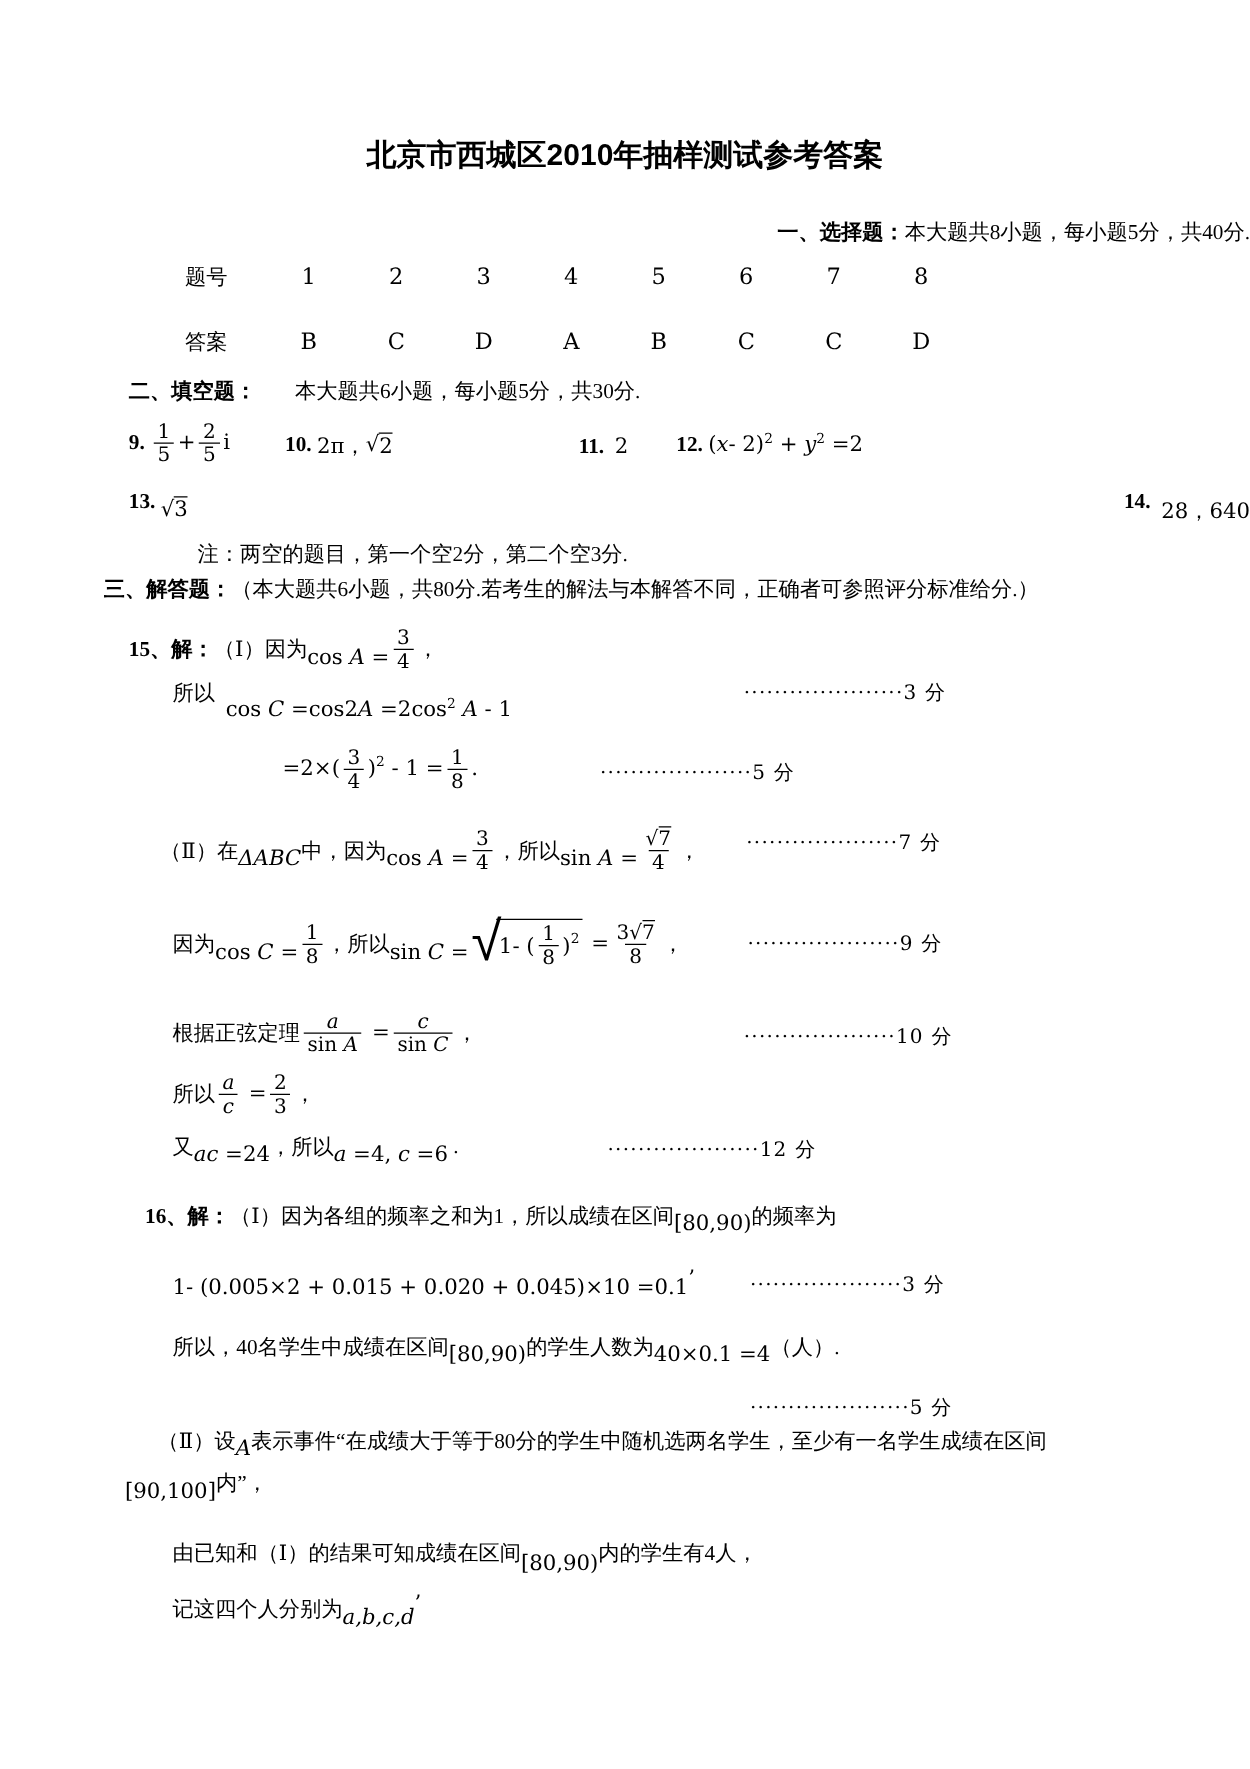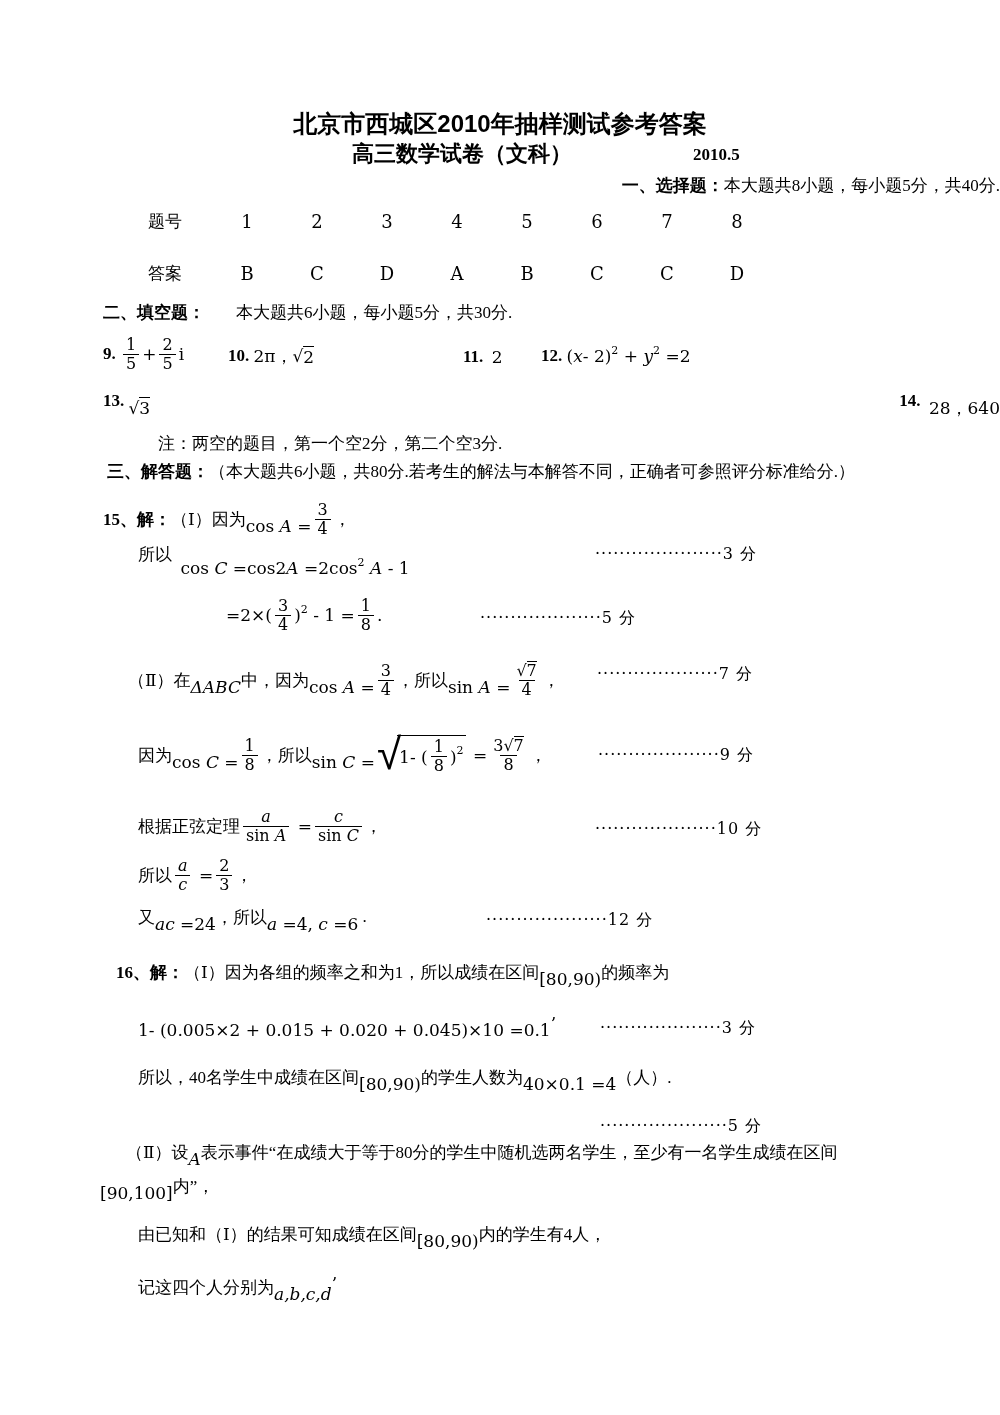--- a/index.html
+++ b/index.html
@@ -32,24 +32,20 @@
   .dots { position:absolute; font-size:16px; letter-spacing:1px; font-family:"DejaVu Serif",serif; }
 </style>
 </head>
 <body>
 
 <div class="page">
 
   <div class="ln" style="top:108px;height:32px;justify-content:center;">
     <span class="hb title1">北京市西城区2010年抽样测试参考答案</span>
   </div>
-  <div class="ln" style="top:139px;height:30px;padding-left:352px;">
-    <span class="hb title2">高三数学试卷（文科）</span>
-    <span class="date" style="position:absolute;left:693px;top:6px;">2010.5</span>
-  </div>
 
   <div class="ln" style="top:172px;height:26px;padding-left:103px;justify-content:flex-end;">
     <span class="hb">一、选择题：</span>
       <span class="hz">本大题共8小题，每小题5分，共40分.</span>
   </div>
   <div class="ln" style="top:204px;height:34px;padding-left:148px;">
     <span class="hz cellh">题号</span>
     <span class="cell">1</span>
     <span class="cell">2</span>
     <span class="cell">3</span>
@@ -115,21 +111,21 @@
   </div>
   <div class="ln" style="top:384px;height:34px;padding-left:90px;justify-content:flex-end;">
     <span class="hz qb">14.</span>
       <span>  </span>
     <span class="mn low">28，640</span>
   </div>
   <div class="ln" style="top:430px;height:26px;padding-left:158px;">
     <span class="hz">注：两空的题目，第一个空2分，第二个空3分.</span>
   </div>
 
-  <div class="ln" style="top:458px;height:26px;padding-left:107px;">
+  <div class="ln" style="top:458px;height:26px;padding-left:83px;">
     <span class="hb">三、解答题：</span>
       <span class="hz">（本大题共6小题，共80分.若考生的解法与本解答不同，正确者可参照评分标准给分.）</span>
   </div>
 
   <div class="ln" style="top:494px;height:50px;padding-left:103px;">
     <span class="hz qb">15、</span>
       <span class="hb" style="font-size:17px;">解：</span>
     <span class="hz">（Ⅰ）因为</span>
     <span class="mn low">cos </span>
       <span class="mi low">A</span>
@@ -253,21 +249,21 @@
     <span class="hz">（Ⅱ）设</span>
     <span class="mi low">A</span>
     <span class="hz">表示事件“在成绩大于等于80分的学生中随机选两名学生，至少有一名学生成绩在区间</span>
   </div>
 
   <div class="ln" style="top:1169px;height:34px;padding-left:100px;">
     <span class="mn low">[90,100]</span>
     <span class="hz">内”，</span>
   </div>
 
-  <div class="ln" style="top:1214px;height:40px;padding-left:138px;">
+  <div class="ln" style="top:1214px;height:40px;padding-left:138px;align-items:flex-end;">
     <span class="hz">由已知和（Ⅰ）的结果可知成绩在区间</span>
     <span class="mn low">[80,90)</span>
     <span class="hz">内的学生有4人，</span>
   </div>
 
   <div class="ln" style="top:1267px;height:40px;padding-left:138px;">
     <span class="hz">记这四个人分别为</span>
     <span class="mi low">a,b,c,d</span>
     <span class="mn" style="transform:translateY(-4px);display:inline-block;">’</span>
   </div>

